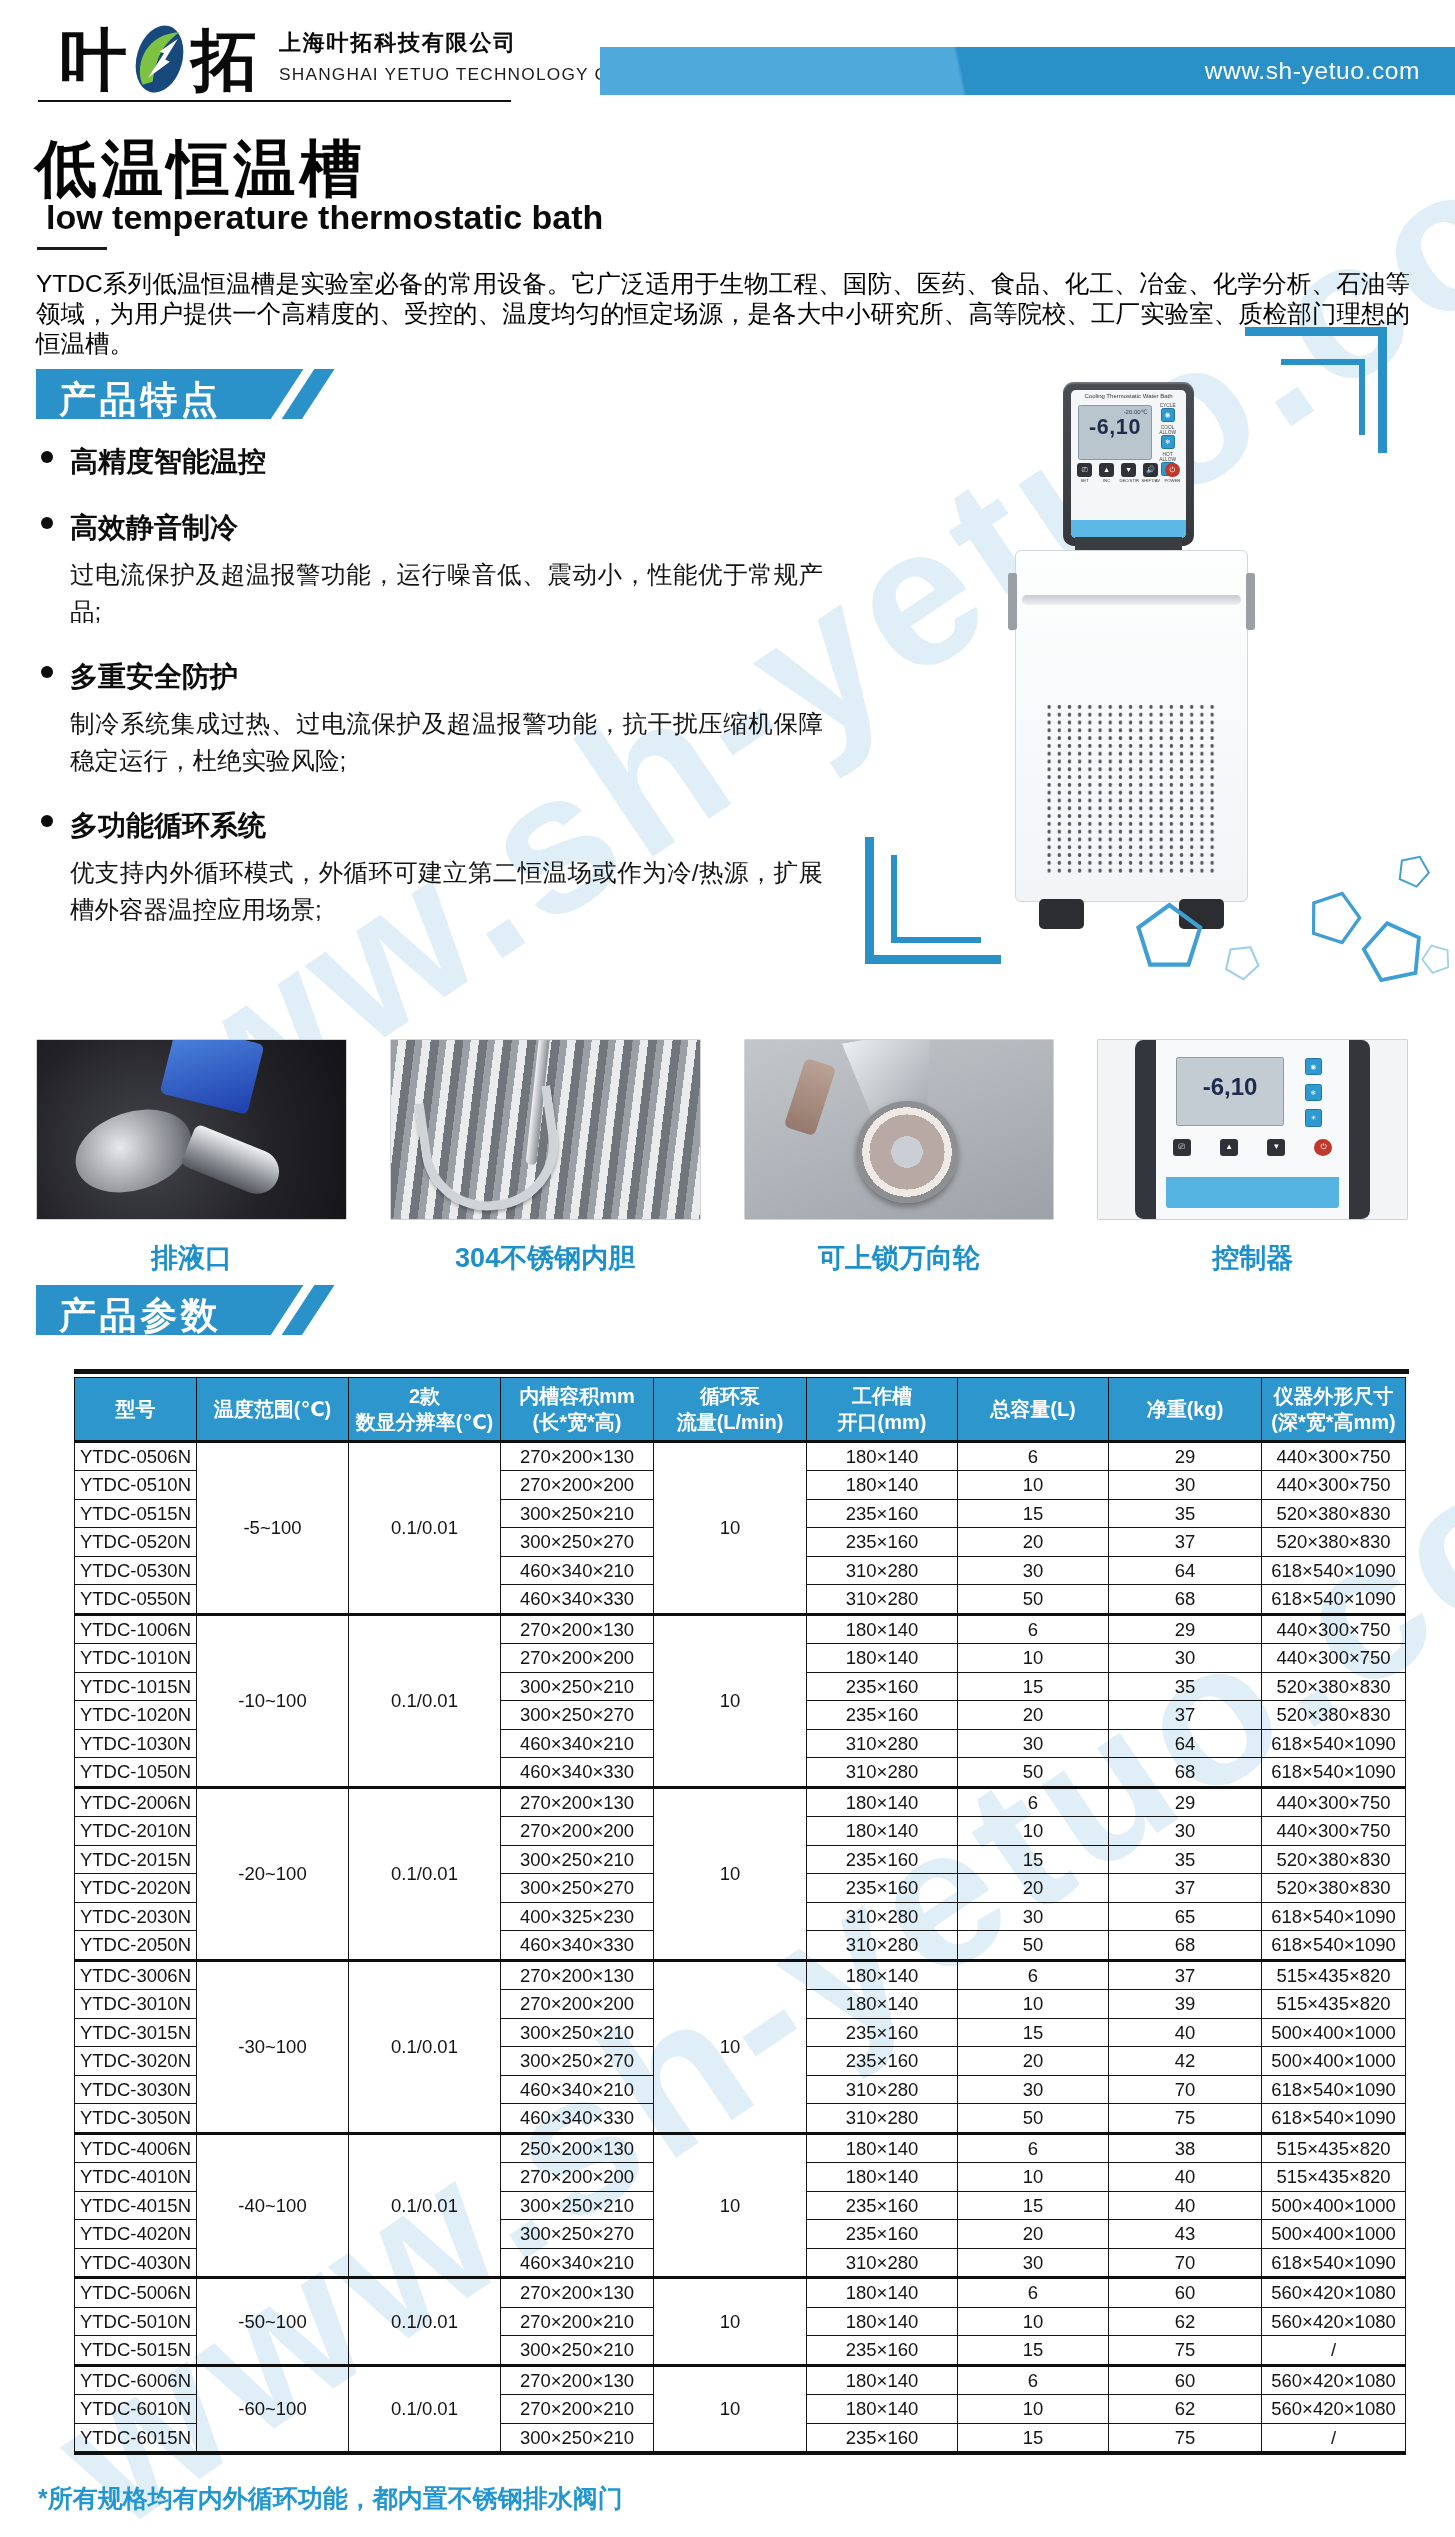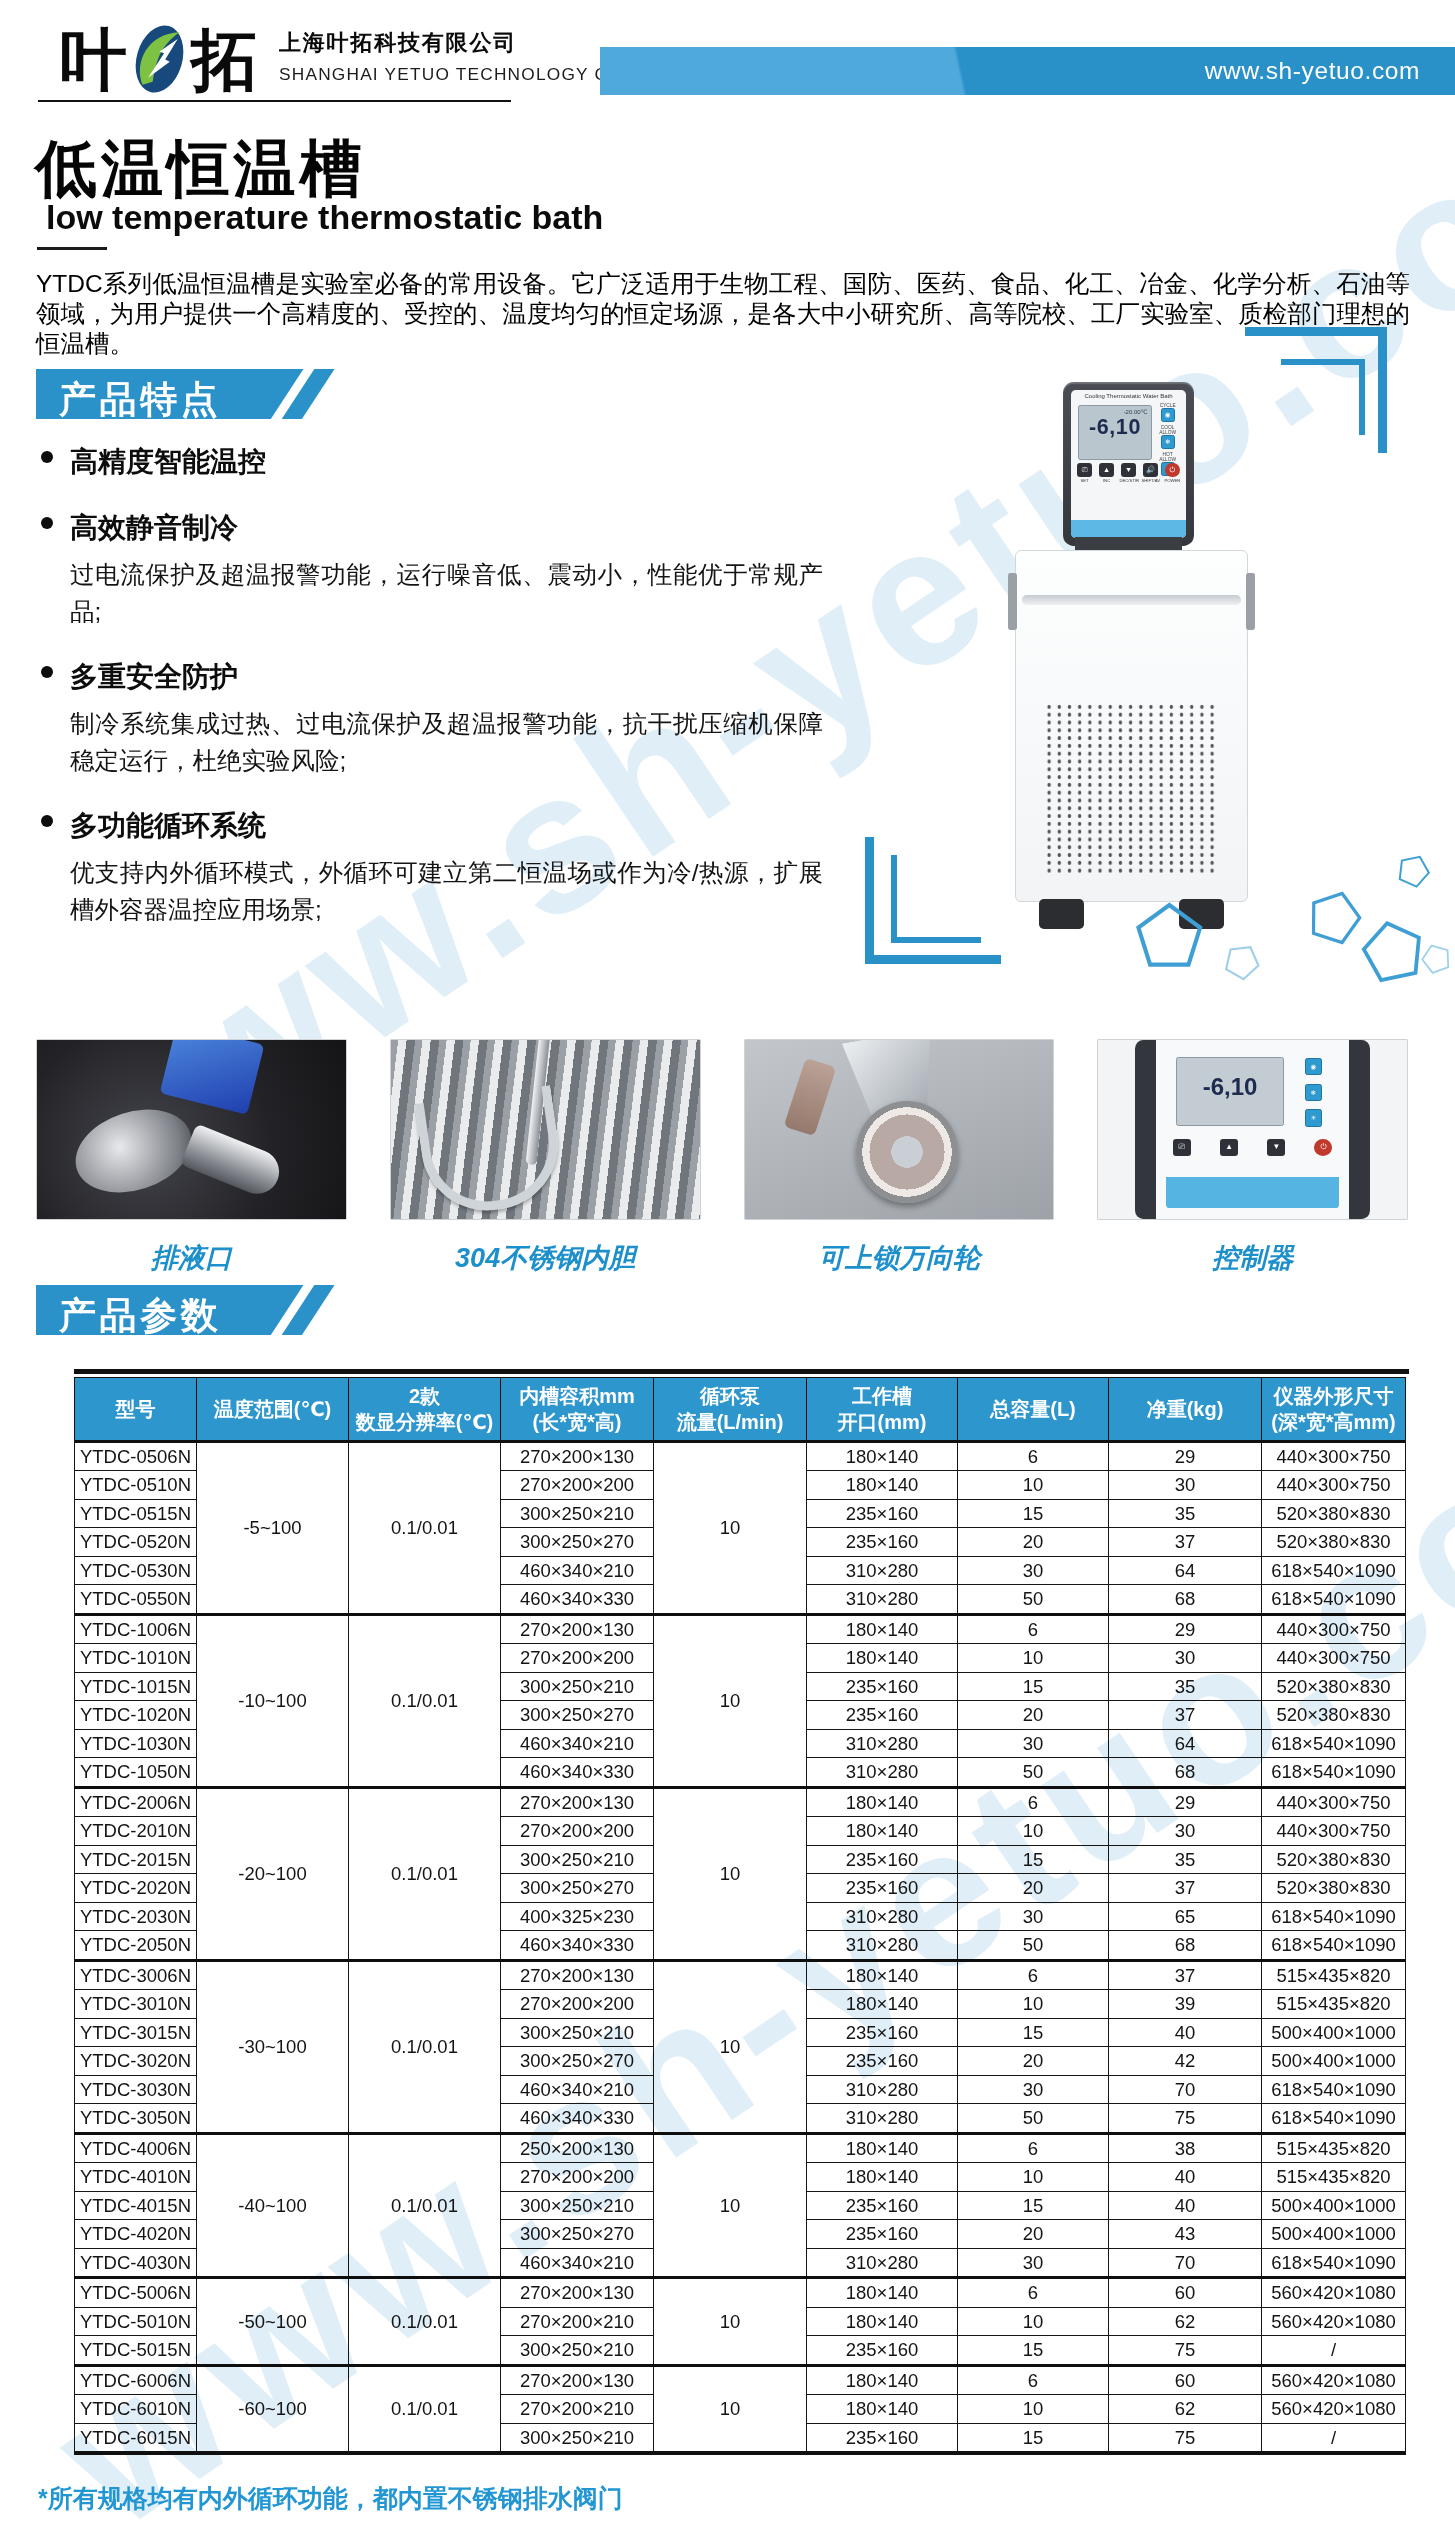--- a/index.html
+++ b/index.html
@@ -80,21 +80,21 @@
   .tr-outer { left:409px; top:4.8px; width:133px; height:117px; border-top:9.6px solid #2a91c8; border-right:9.6px solid #2a91c8; }
   .tr-inner { left:445px; top:37px; width:78px; height:70px; border-top:6px solid #2a91c8; border-right:6px solid #2a91c8; }
   .bl-outer { left:29px; top:515px; width:127px; height:118px; border-left:9.6px solid #2a91c8; border-bottom:9.6px solid #2a91c8; }
   .bl-inner { left:55px; top:533px; width:84px; height:82px; border-left:6px solid #2a91c8; border-bottom:6px solid #2a91c8; }
   .pentagons { position:absolute; left:299px; top:508px; width:322px; height:161px; }
 
   
   .photo-row { position:absolute; left:36px; top:1039px; width:1372px; display:flex; gap:43px; z-index:3; }
   .photo-wrap { flex:1; }
   .photo { position:relative; height:179px; border:1.2px solid #cfd3d6; border-radius:1.2px; overflow:hidden; }
-  .photo-caption { margin-top:20.3px; text-align:center; font-size:27px; font-weight:600; color:#1d8fcb;font-style:italic; }
+  .photo-caption { margin-top:20.3px; text-align:center; font-size:27px; font-weight:600; color:#1d8fcb; }
   
   .ph-drain { background:radial-gradient(circle at 35% 60%, #44454c 0%, #232327 55%, #141417 100%); }
   .drain-handle { position:absolute; left:42%; top:-7.2px; width:90px; height:72px; background:linear-gradient(150deg,#4f8ae0,#1f3fae);
     transform:rotate(14deg); border-radius:6px; }
   .drain-body { position:absolute; left:12%; top:40%; width:119px; height:78px; background:radial-gradient(circle at 40% 40%, #e8e9ec, #7c7f86 70%, #3c3e44); border-radius:50%; transform:rotate(-18deg); }
   .drain-spout { position:absolute; left:48%; top:56%; width:96px; height:44px; background:linear-gradient(#f0f1f3,#8e9298 60%,#54575d);
     border-radius:7.2px 24px 24px 7.2px; transform:rotate(22deg); }
   
   .ph-coil { background:repeating-linear-gradient(97deg,#9aa0a6 0 7.2px,#e9ebed 7.2px 15.5px,#70767c 15.5px 24px); }
   .coil-u { position:absolute; left:10%; top:30%; width:119px; height:107px; border:9.6px solid #cfd4d9;

